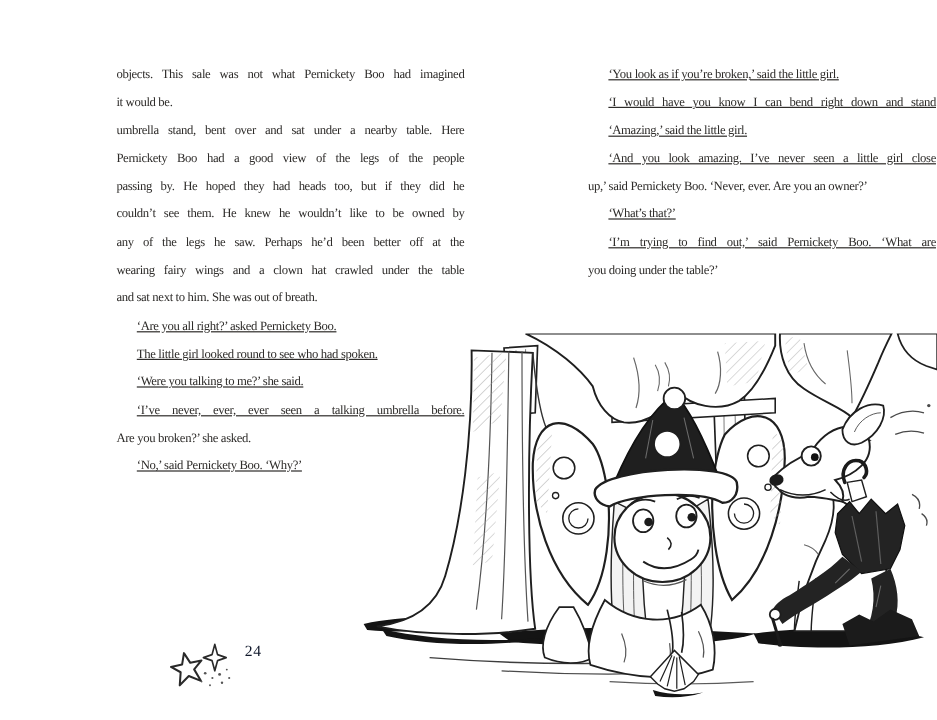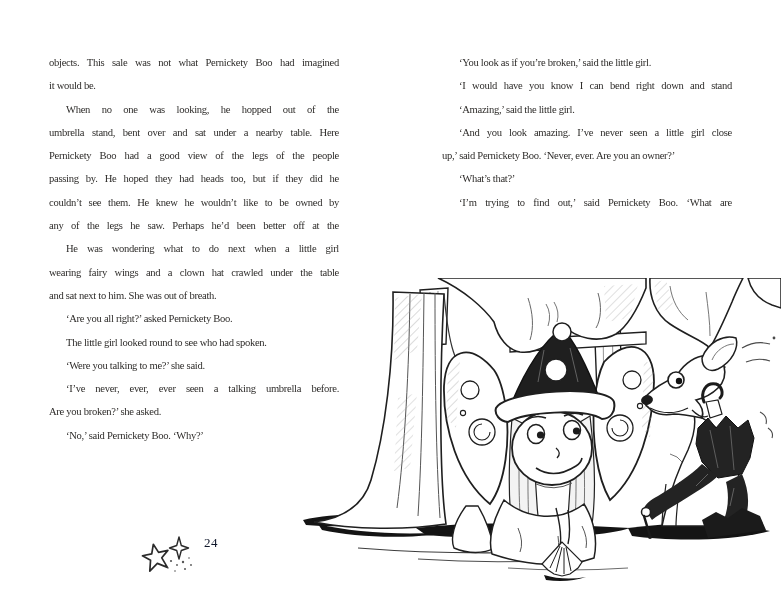--- a/index.html
+++ b/index.html
@@ -7,48 +7,47 @@
     width:781px;height:600px;position:relative;overflow:hidden;
     background:#ffffff;
     font-family:"Liberation Serif", serif;
   }
   .page-text{
     position:absolute;
     width:290px;
     font:10.6px/23.3px "Liberation Serif", serif;
     color:#2e2c2a;
     letter-spacing:-0.3px;
+    margin-left:48px;
   }
   .page-text.left{left:49px;top:51px;}
   .page-text.right{left:442px;top:51px;}
   .line{height:23.3px;text-align:left;}
   .line.just{text-align:justify;text-align-last:justify;}
-  .line.ind{text-indent:17px;}
+  .line.ind{text-indent:17px;text-decoration:underline;}
   .footer{position:absolute;left:138px;top:531px;width:110px;height:48px;}
   .footer .pnum{
     position:absolute;left:66px;top:3px;
     font:13px/18px "Liberation Serif", serif;color:#0f172a;letter-spacing:0.5px;
   }
   .footer svg{position:absolute;left:0;top:0;}
   .illus{position:absolute;left:298px;top:278px;width:483px;height:322px;}
 </style>
 </head>
 <body>
 
 <div>
   <div class="page-text left">
       <div class="line just">objects. This sale was not what Pernickety Boo had imagined</div>
       <div class="line">it would be.</div>
-      <div class="line ind just">When no one was looking, he hopped out of the</div>
       <div class="line just">umbrella stand, bent over and sat under a nearby table. Here</div>
       <div class="line just">Pernickety Boo had a good view of the legs of the people</div>
       <div class="line just">passing by. He hoped they had heads too, but if they did he</div>
       <div class="line just">couldn’t see them. He knew he wouldn’t like to be owned by</div>
       <div class="line just">any of the legs he saw. Perhaps he’d been better off at the</div>
-      <div class="line ind just">He was wondering what to do next when a little girl</div>
       <div class="line just">wearing fairy wings and a clown hat crawled under the table</div>
       <div class="line">and sat next to him. She was out of breath.</div>
       <div class="line ind">‘Are you all right?’ asked Pernickety Boo.</div>
       <div class="line ind">The little girl looked round to see who had spoken.</div>
       <div class="line ind">‘Were you talking to me?’ she said.</div>
       <div class="line ind just">‘I’ve never, ever, ever seen a talking umbrella before.</div>
       <div class="line">Are you broken?’ she asked.</div>
       <div class="line ind">‘No,’ said Pernickety Boo. ‘Why?’</div>
     </div>
   <div class="footer">
@@ -74,20 +73,21 @@
 
 <div>
   <div class="page-text right">
       <div class="line ind">‘You look as if you’re broken,’ said the little girl.</div>
       <div class="line ind just">‘I would have you know I can bend right down and stand</div>
       <div class="line ind">‘Amazing,’ said the little girl.</div>
       <div class="line ind just">‘And you look amazing. I’ve never seen a little girl close</div>
       <div class="line">up,’ said Pernickety Boo. ‘Never, ever. Are you an owner?’</div>
       <div class="line ind">‘What’s that?’</div>
       <div class="line ind just">‘I’m trying to find out,’ said Pernickety Boo. ‘What are</div>
+      <div class="line">you doing under the table?’</div>
     </div>
 </div>
 
 <svg class="illus" viewBox="0 0 483 322">
   <defs>
     <pattern id="hx" width="6" height="6" patternUnits="userSpaceOnUse" patternTransform="rotate(45)">
       <line x1="0" y1="0" x2="0" y2="6" stroke="#9a9a9a" stroke-width="1"></line>
     </pattern>
   </defs>
 

